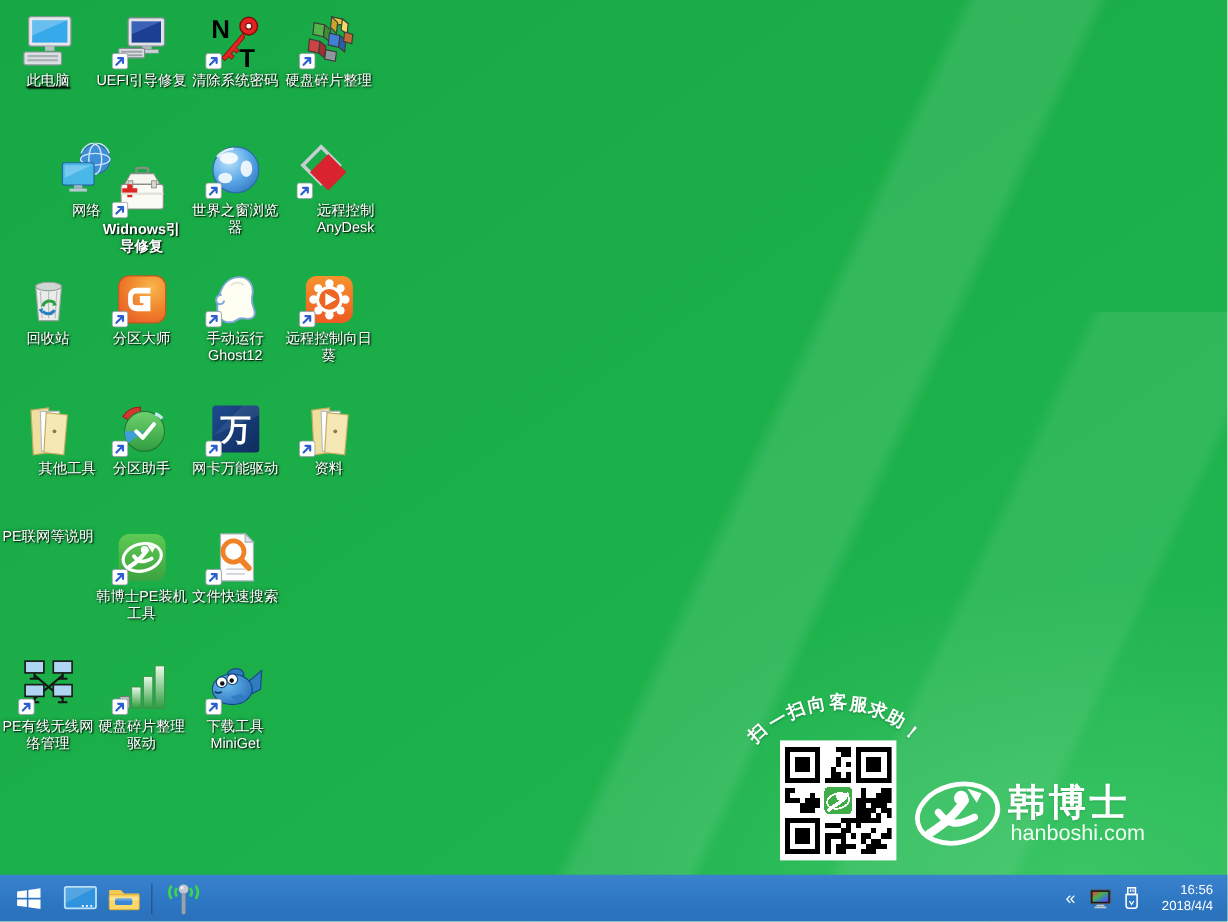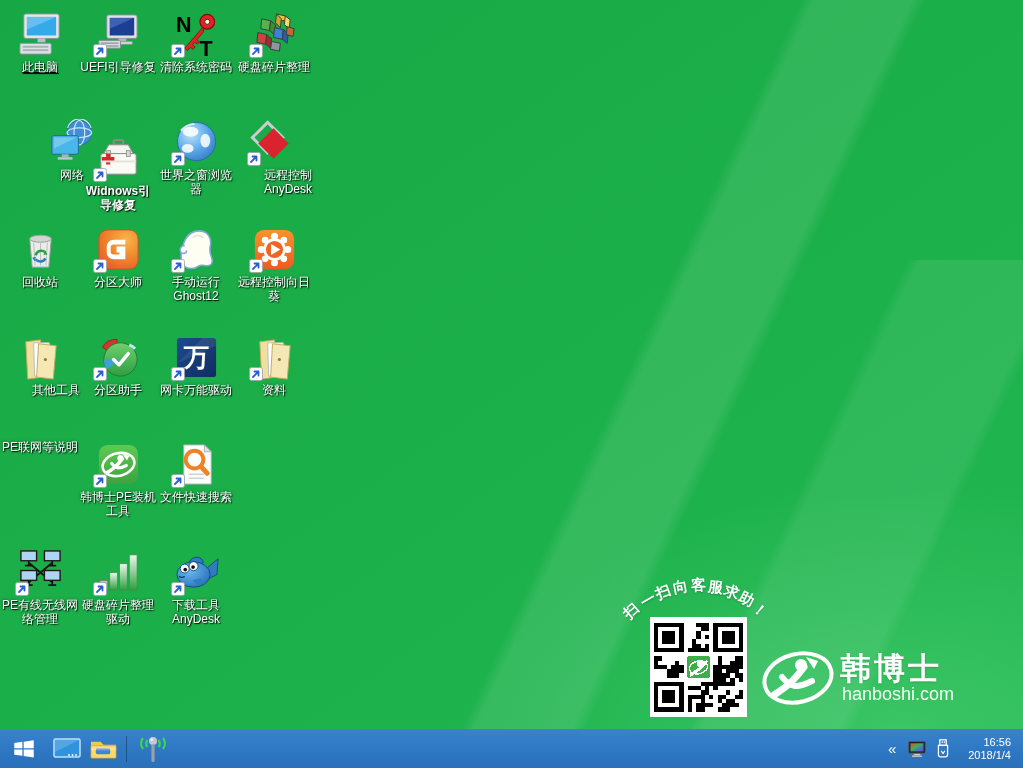--- a/index.html
+++ b/index.html
@@ -496,21 +496,21 @@
             <circle cx="12.5" cy="21" r="1.9" fill="#111"></circle>
             <circle cx="20.5" cy="18.5" r="1.9" fill="#111"></circle>
             <path d="M6,28 q3,2 6,0" stroke="#0f3a6b" stroke-width="1.4" fill="none"></path>
           </svg>
           <svg class="sc-arrow" viewBox="0 0 14 14">
             <rect x="0.5" y="0.5" width="13" height="13" rx="2" fill="#ffffff" stroke="#9aa2aa" stroke-width="0.8"></rect>
             <path d="M4,10 L9.5,4.5 M9.5,4.5 h-4 M9.5,4.5 v4" stroke="#2b5fd0" stroke-width="1.8" fill="none" stroke-linecap="round" stroke-linejoin="round"></path>
           </svg>
         </div>
     <div class="icon-label">下载工具
-AnyDesk</div>
+MiniGet</div>
   </div>
     </div>
 
   <div id="qr-caption">
       <span style="left: 24px; top: 30px; transform: rotate(-42deg);">扫</span>
       <span style="left: 41px; top: 19px; transform: rotate(-30deg);">一</span>
       <span style="left: 56px; top: 11px; transform: rotate(-21deg);">扫</span>
       <span style="left: 73px; top: 6px; transform: rotate(-11deg);">向</span>
       <span style="left: 91px; top: 4px; transform: rotate(-2deg);">客</span>
       <span style="left: 108px; top: 6px; transform: rotate(8deg);">服</span>
@@ -723,17 +723,17 @@
         <svg width="18" height="22" viewBox="0 0 18 24">
           <rect x="5.5" y="2" width="7" height="6" fill="none" stroke="#fff" stroke-width="1.4"></rect>
           <rect x="7.5" y="3.6" width="1.2" height="2" fill="#fff"></rect>
             <rect x="9.8" y="3.6" width="1.2" height="2" fill="#fff"></rect>
           <path d="M4,8 h10 v10 a2.5,2.5 0 0 1 -2.5,2.5 h-5 A2.5,2.5 0 0 1 4,18 Z" fill="none" stroke="#fff" stroke-width="1.4"></path>
           <path d="M7,14 l2,3 2,-3" fill="none" stroke="#fff" stroke-width="1.2"></path>
         </svg>
       </div>
       <div id="tray-clock">
         <div>16:56</div>
-        <div>2018/1/4</div>
+        <div>2018/4/4</div>
       </div>
     </div>
   </div>
 </div>
 
 </body></html>

